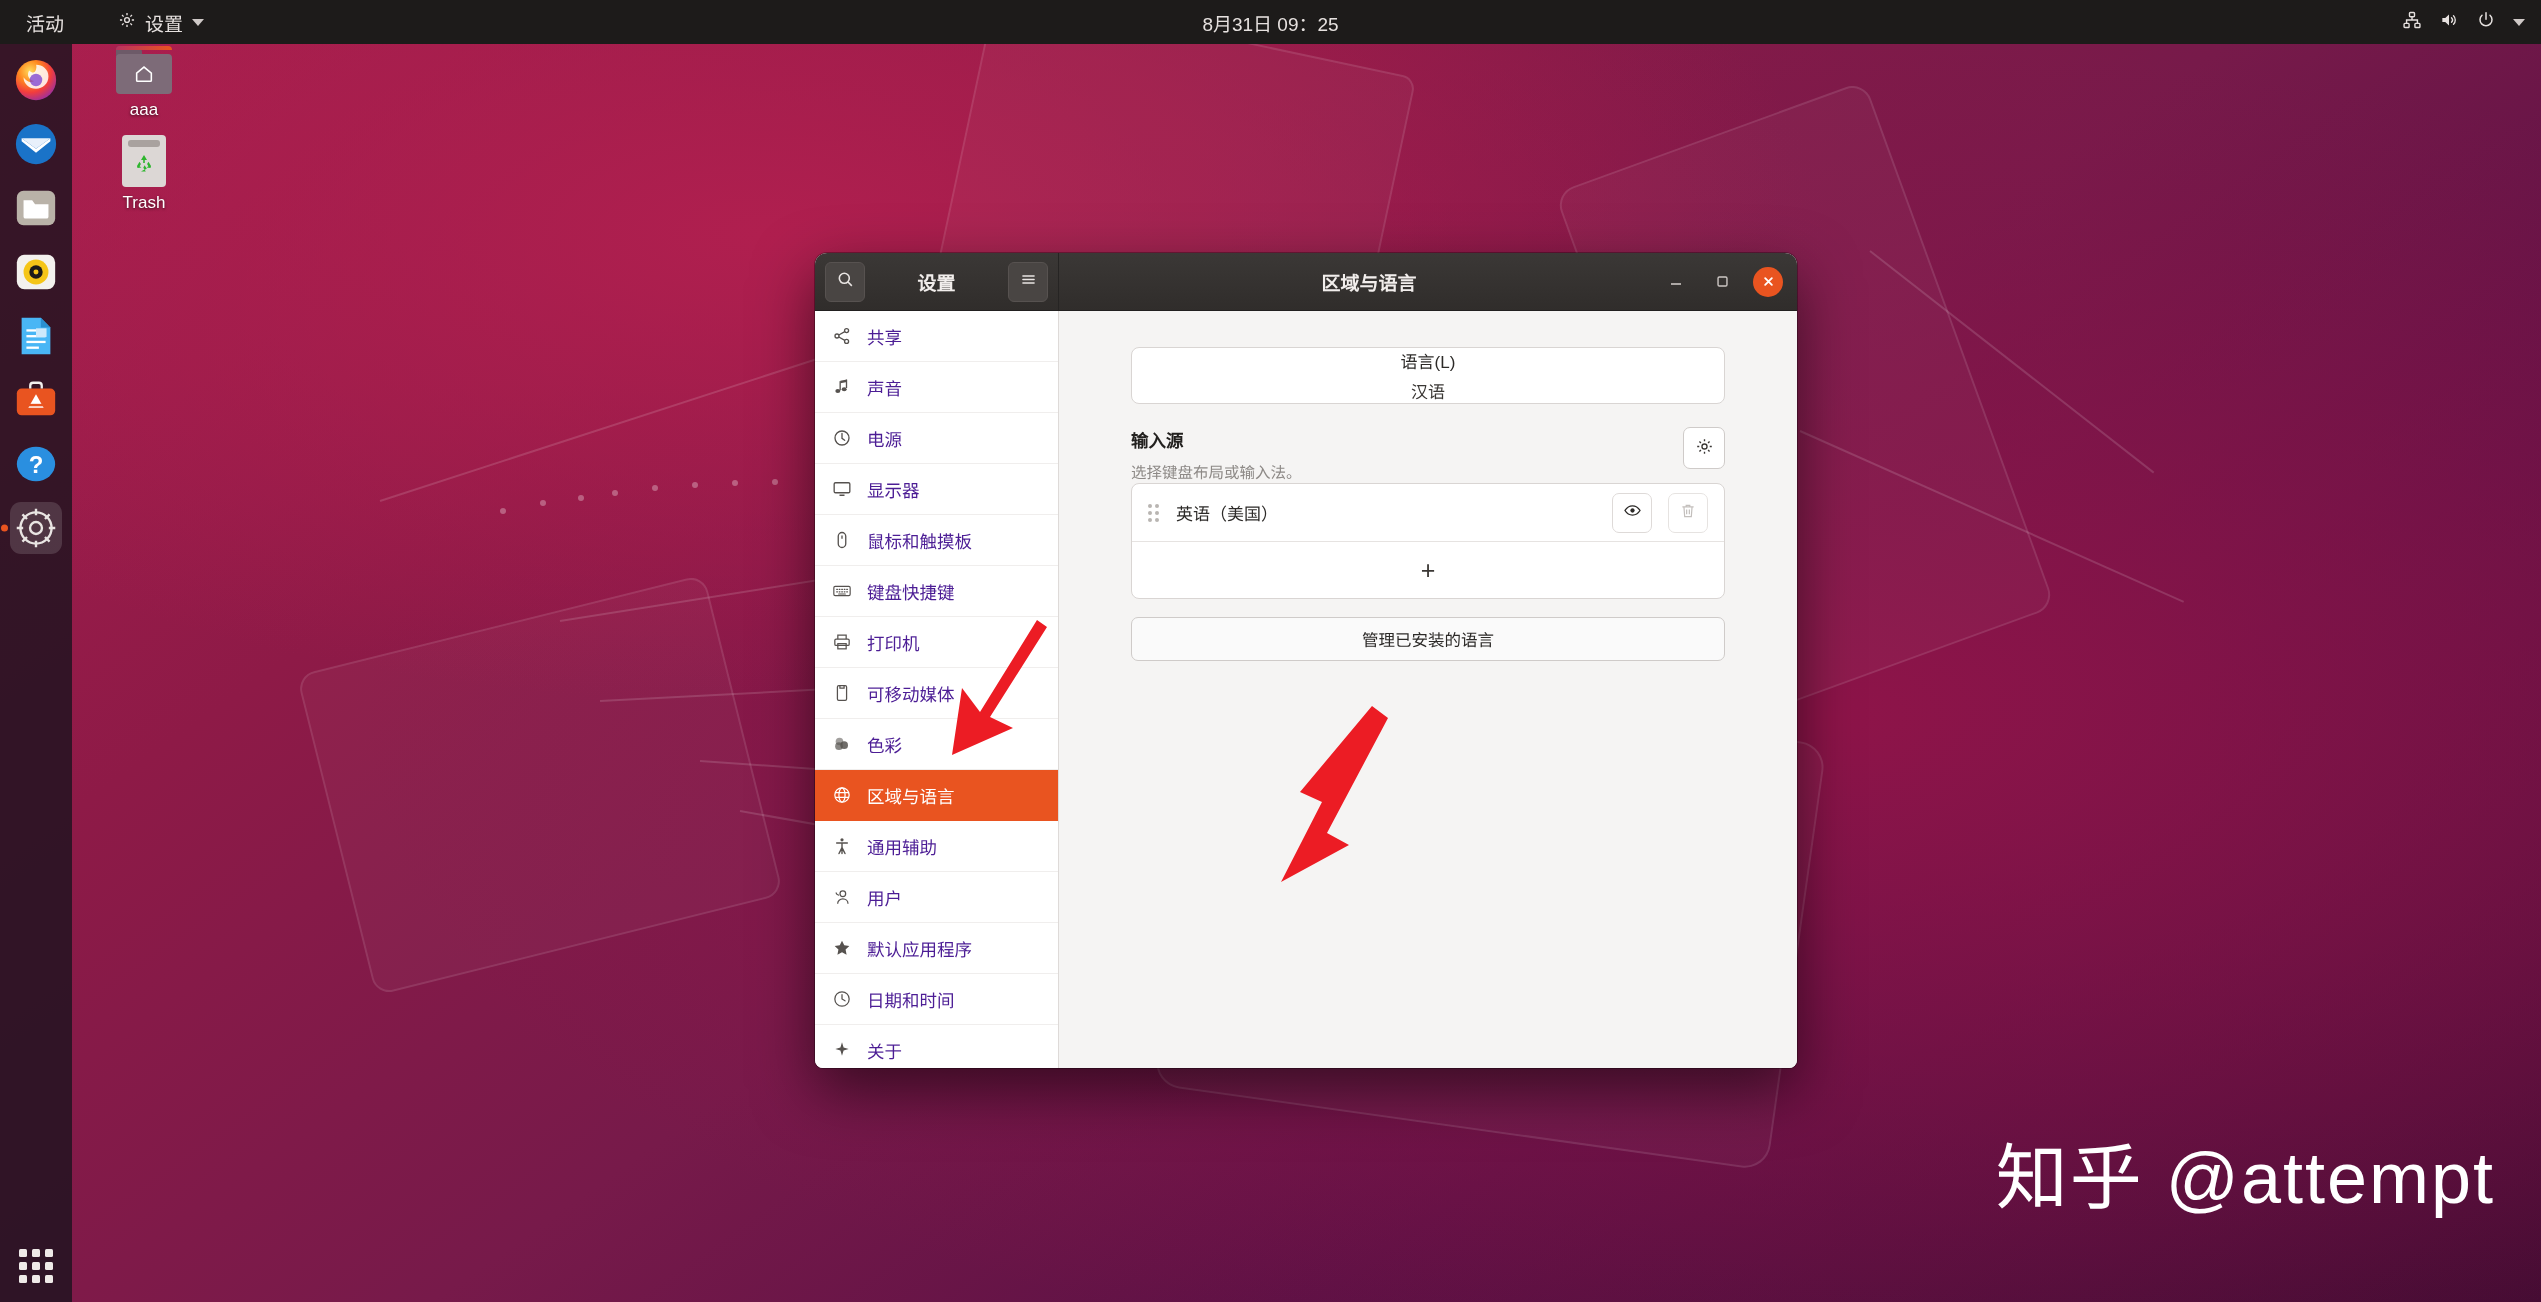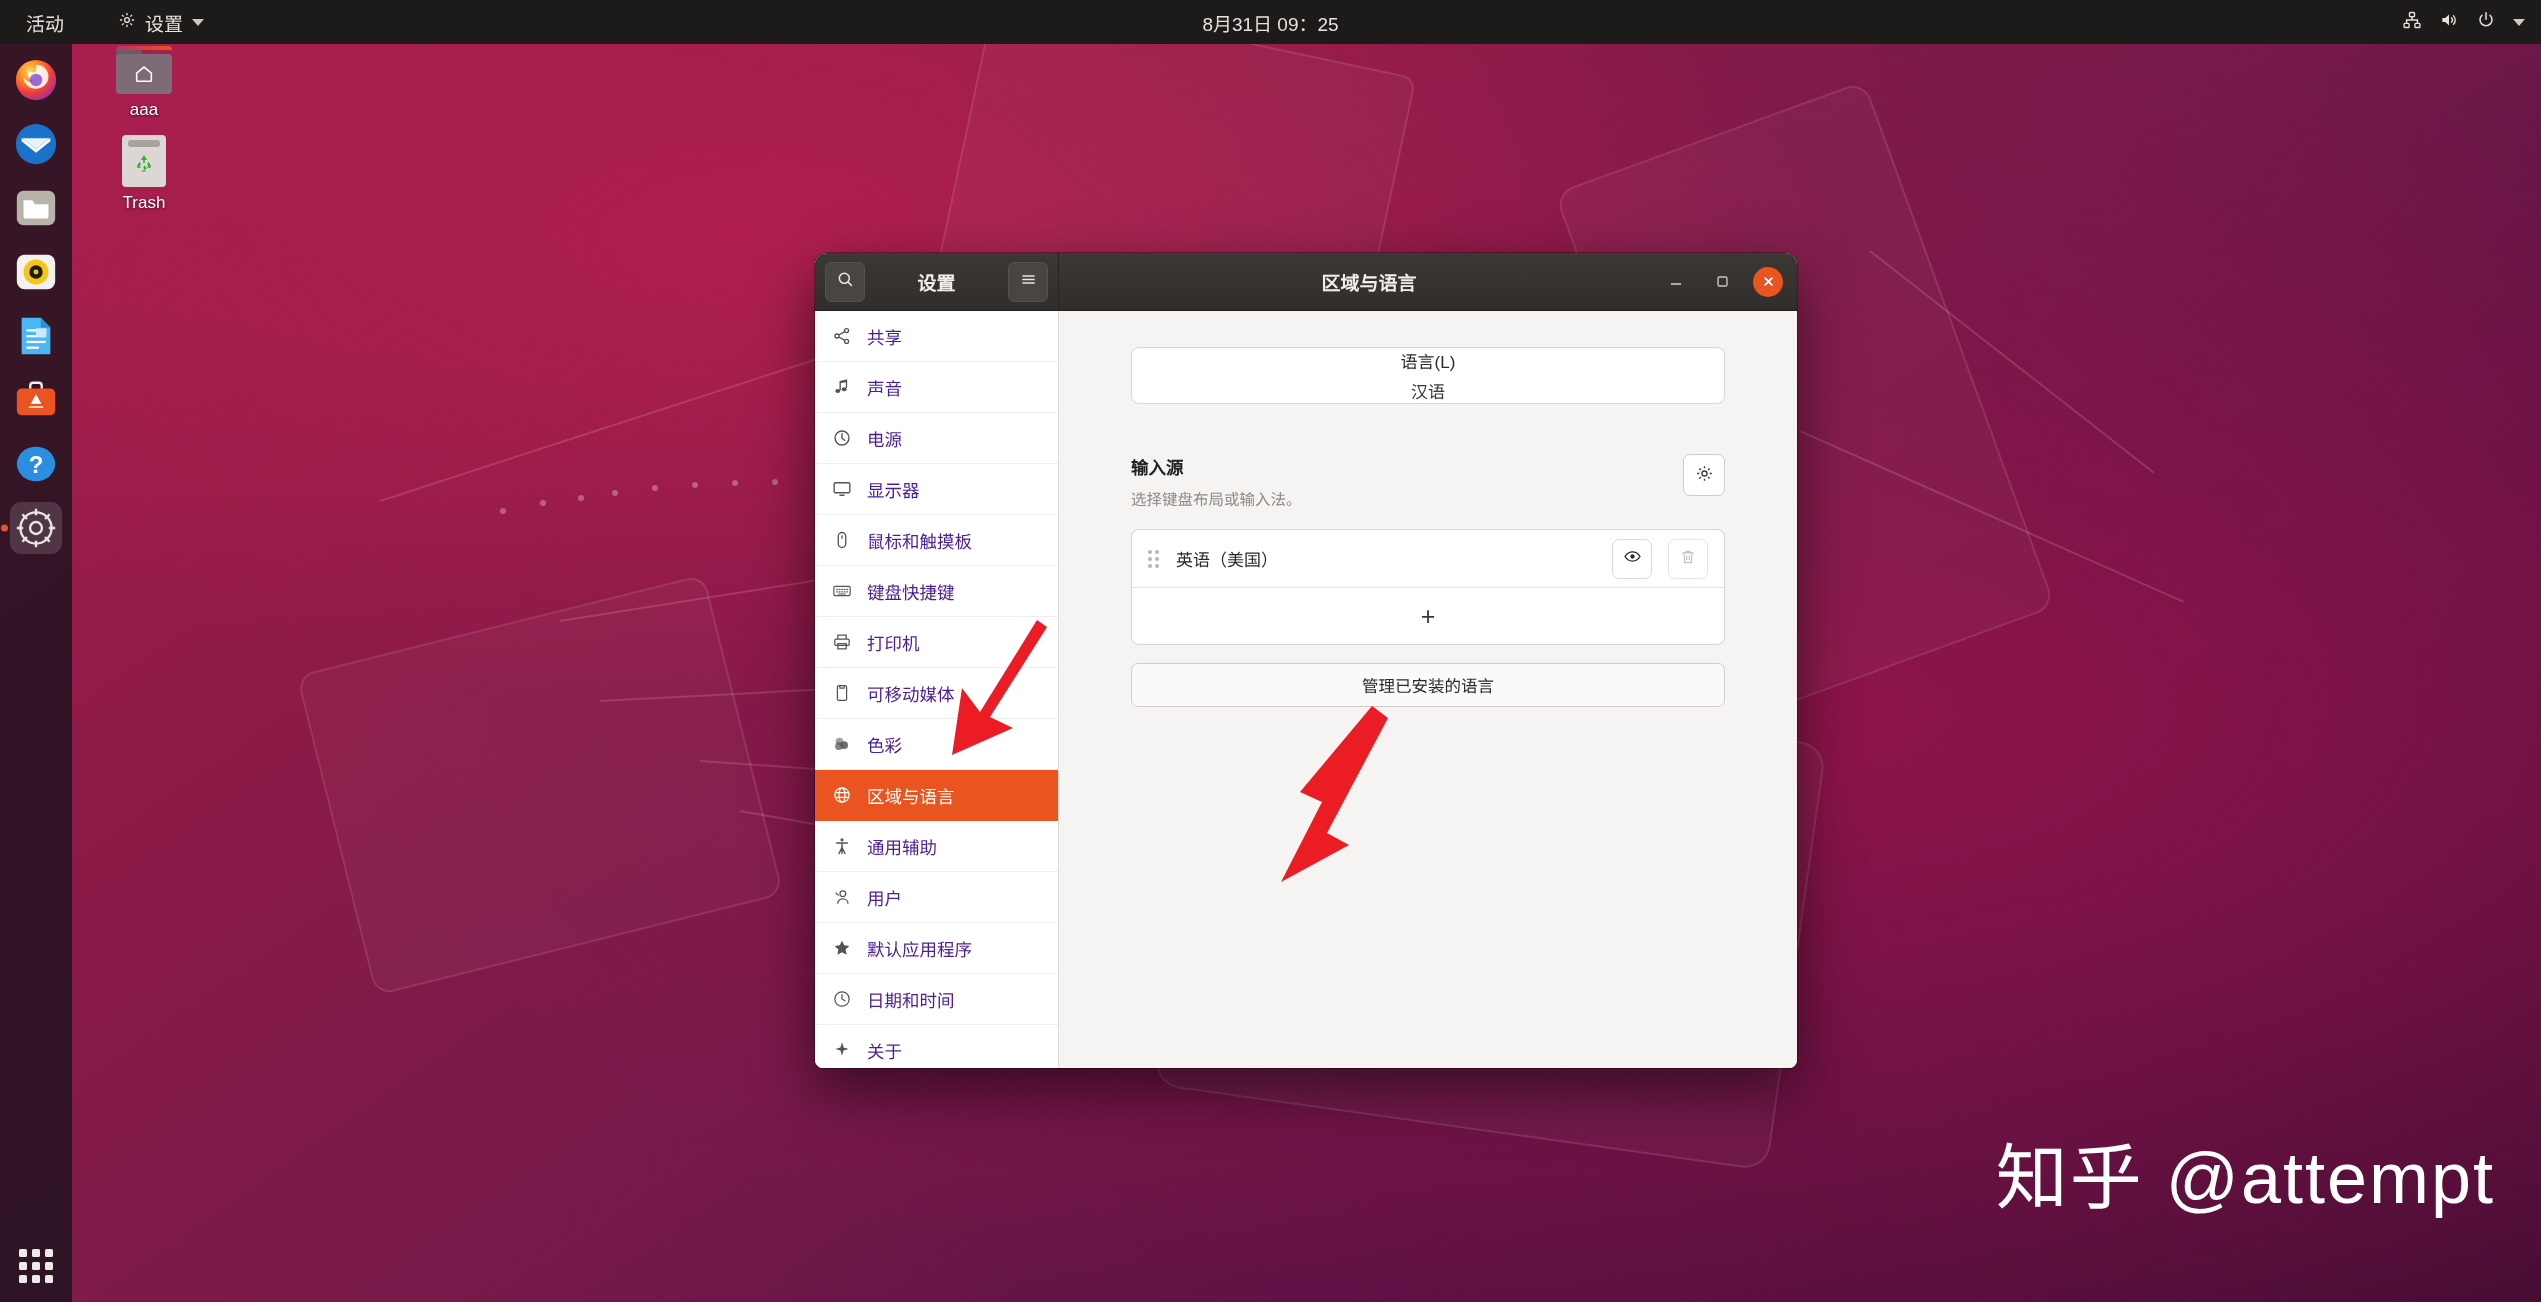--- a/index.html
+++ b/index.html
@@ -182,31 +182,31 @@
     overflow: hidden;
   }
   .row {
     height: 55px; display: flex; align-items: center; justify-content: space-between;
     padding: 0 20px; font-size: 17px; color: #2c2a28; cursor: pointer; flex-direction: column;
   }
   .row + .row { border-top: 1px solid #e6e3e1; }
   .row .val { color: #3a3734; }
 
   .section-head {
-    margin-top: 50px; display: flex; align-items: flex-start; justify-content: space-between;
+    margin-top: 23px; display: flex; align-items: flex-start; justify-content: space-between;
   }
   .section-head h3 { font-size: 17.5px; font-weight: bold; color: #23211f; }
   .section-head p { font-size: 15.5px; color: #8e8a87; margin-top: 8px; }
   .gear-btn {
     width: 42px; height: 42px; border-radius: 7px; background: #fff;
     border: 1px solid #cfcbc9; display: flex; align-items: center; justify-content: center;
     cursor: pointer; flex: none;
   }
 
-  #source-card { margin-top: 20px; }
+  #source-card { margin-top: 1px; }
   .src-row {
     height: 57px; display: flex; align-items: center; gap: 16px; padding: 0 16px;
   }
   .grip { width: 12px; display: grid; grid-template-columns: 4px 4px; gap: 3px; flex: none; }
   .grip i { width: 4px; height: 4px; background: #b9b5b2; border-radius: 50%; display: block; }
   .src-name { flex: 1; font-size: 17px; color: #2c2a28; }
   .sq-btn {
     width: 40px; height: 40px; border-radius: 7px; background: #fff;
     border: 1px solid #dedad8; display: flex; align-items: center; justify-content: center;
     cursor: pointer; flex: none;

